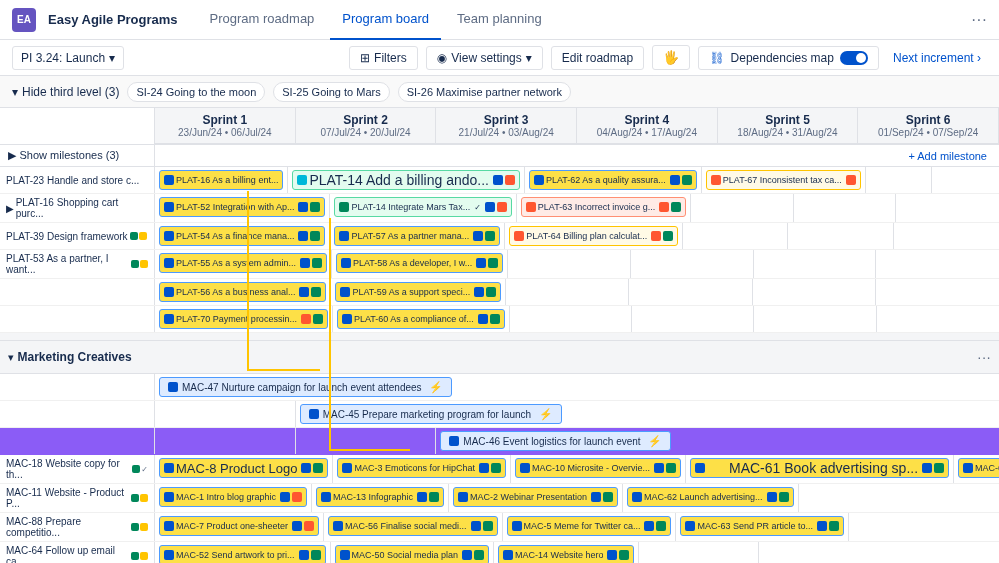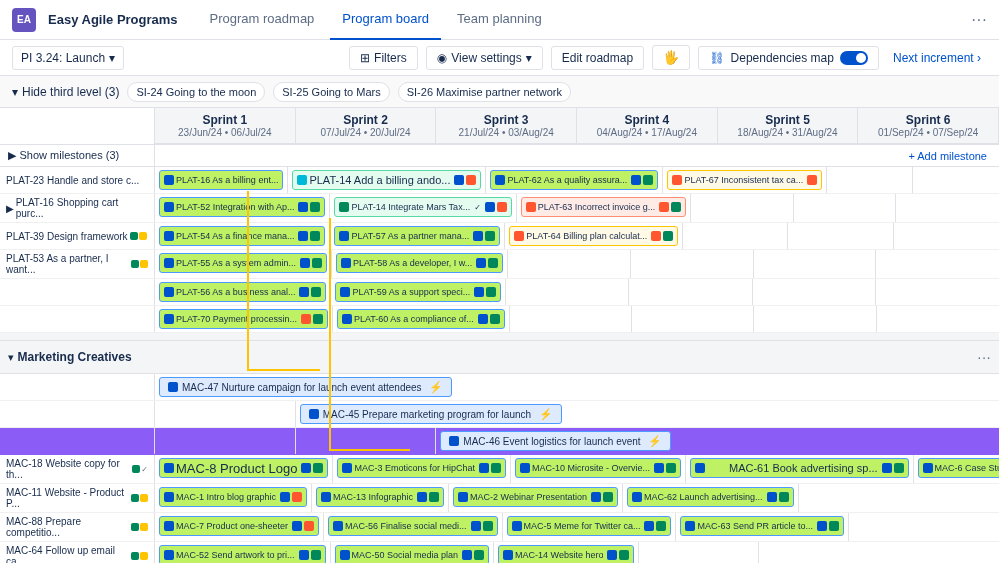--- a/index.html
+++ b/index.html
@@ -25,21 +25,21 @@
 
     
     .third-level-bar { display: flex; align-items: center; height: 32px; border-bottom: 1px solid #dfe1e6; padding: 0 12px; gap: 8px; background: #f9f9f9; }
     .hide-toggle { display: flex; align-items: center; gap: 4px; font-size: 12px; color: #172b4d; cursor: pointer; }
     .si-badge { padding: 3px 8px; background: #fff; border: 1px solid #dfe1e6; border-radius: 12px; font-size: 11px; color: #172b4d; cursor: pointer; white-space: nowrap; }
     .sprint-name { font-size: 12px; font-weight: 600; color: #172b4d; }
     .sprint-dates { font-size: 10px; color: #5e6c84; }
 
     
     .card { display: flex; align-items: center; height: 20px; border-radius: 3px; padding: 0 4px; font-size: 10px; gap: 2px; white-space: nowrap; overflow: hidden; max-width: 100%; cursor: pointer; }
-    .card-blue { background: #bef264; border: 1px solid #4c9aff; }
+    .card-blue { background: #fde047; border: 1px solid #4c9aff; }
     .card-teal { background: #e3fcef; border: 1px solid #57d9a3; }
     .card-orange { background: #fffae6; border: 1px solid #ffc400; }
     .card-red { background: #ffebe6; border: 1px solid #ff8f73; }
     .card-green { background: #e3fcef; border: 1px solid #57d9a3; }
     .card-text { overflow: hidden; text-overflow: ellipsis; font-size: 10px; }
     .card-icon { width: 10px; height: 10px; border-radius: 2px; flex-shrink: 0; }
     .icon-blue { background: #0052cc; }
     .icon-orange { background: #ff5630; }
     .icon-green { background: #00875a; }
     .icon-teal { background: #00b8d9; }
@@ -146,21 +146,21 @@
     </div>
     <div style="border-right:1px solid #dfe1e6; padding:3px 4px; display:flex; flex-wrap:wrap; gap:2px; align-items:flex-start; min-height:24px;">
       <div class="card card-blue">
           <div class="card-icon icon-blue"></div>
           <span class="card-text" style="font-size:9px;">PLAT-16 As a billing ent...</span>
         </div>
     </div>
     <div style="border-right:1px solid #dfe1e6; padding:3px 4px; display:flex; flex-wrap:wrap; gap:2px; align-items:flex-start; min-height:24px;">
       <div class="card card-teal">
           <div class="card-icon icon-teal"></div>
-          <span class="card-text" style="font-size:11px;">PLAT-14 Add a billing ando...</span>
+          <span class="card-text" style="font-size:14px;">PLAT-14 Add a billing ando...</span>
           <div class="card-icon icon-blue" style="margin-left:2px;"></div>
           <div class="card-icon icon-orange"></div>
         </div>
     </div>
     <div style="border-right:1px solid #dfe1e6; padding:3px 4px; display:flex; flex-wrap:wrap; gap:2px; align-items:flex-start; min-height:24px;">
       <div class="card card-blue">
           <div class="card-icon icon-blue"></div>
           <span class="card-text" style="font-size:9px;">PLAT-62 As a quality assura...</span>
           <div class="card-icon icon-blue" style="margin-left:2px;"></div>
           <div class="card-icon icon-green"></div>
@@ -395,21 +395,21 @@
       <div class="card card-blue">
           <div class="card-icon icon-blue"></div>
           <span class="card-text" style="font-size:9px;">MAC-10 Microsite - Overvie...</span>
           <div class="card-icon icon-blue" style="margin-left:2px;"></div>
           <div class="card-icon icon-green"></div>
         </div>
     </div>
     <div style="border-right:1px solid #dfe1e6; padding:3px 4px; display:flex; flex-wrap:wrap; gap:2px; align-items:flex-start; min-height:24px;">
       <div class="card card-blue">
           <div class="card-icon icon-blue"></div>
-          <span class="card-text" style="font-size:11px;padding-left:22px;">MAC-61 Book advertising sp...</span>
+          <span class="card-text" style="font-size:14px;padding-left:22px;">MAC-61 Book advertising sp...</span>
           <div class="card-icon icon-blue" style="margin-left:2px;"></div>
           <div class="card-icon icon-green"></div>
         </div>
     </div>
     <div style="padding:3px 4px; display:flex; flex-wrap:wrap; gap:2px; align-items:flex-start; min-height:24px;">
       <div class="card card-blue">
           <div class="card-icon icon-blue"></div>
           <span class="card-text" style="font-size:9px;">MAC-6 Case Study graphics</span>
           <div class="card-icon icon-blue" style="margin-left:2px;"></div>
           <div class="card-icon icon-green"></div>

